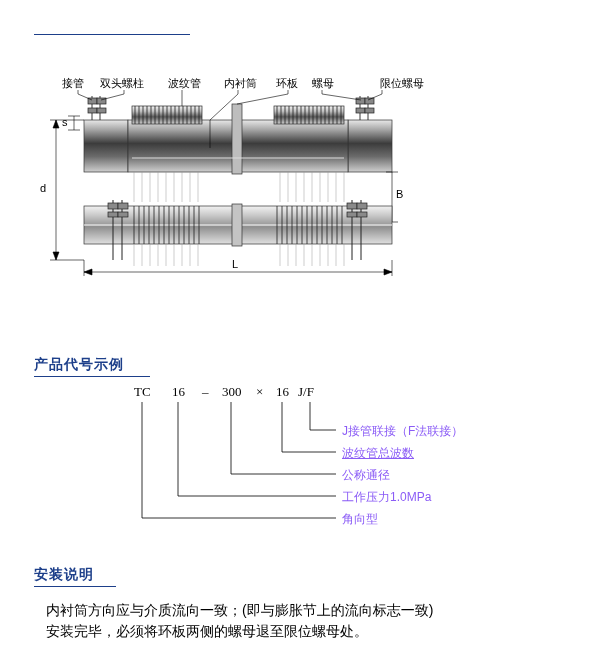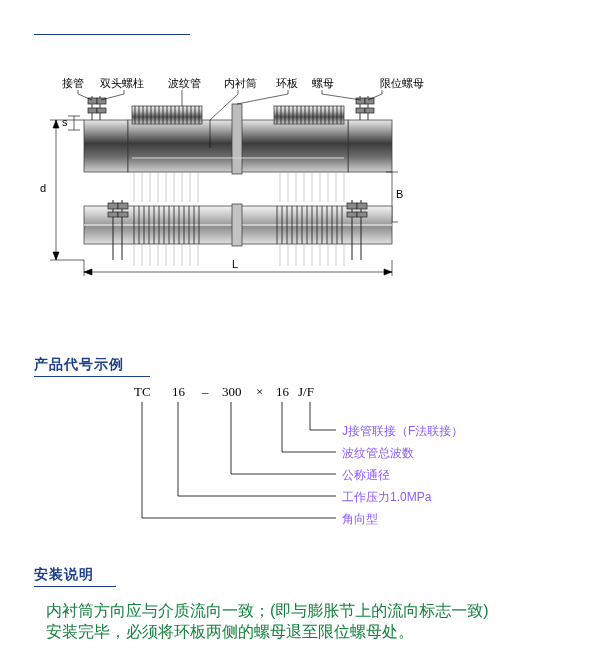--- a/index.html
+++ b/index.html
@@ -82,23 +82,23 @@
     color: #8b5cf6;
     white-space: nowrap;
   }
 
   
   .notes {
     position: absolute;
     left: 46px;
     top: 600px;
     width: 520px;
-    font-size: 16px;
+    font-size: 14px;
     line-height: 21px;
-    color: #15803d;
+    color: #000000;
   }
   .notes div { white-space: nowrap; }
 </style>
 </head>
 <body>
 
 <div class="page">
 
   <div class="underline" id="ul-1"></div>
 
@@ -368,21 +368,21 @@
 
         <path d="M231,22 L231,94 L336,94"></path>
 
         <path d="M178,22 L178,116 L336,116"></path>
 
         <path d="M142,22 L142,138 L336,138"></path>
       </g>
     </svg>
 
     <div class="code-desc" style="left:342px; top:43px;">J接管联接（F法联接）</div>
-    <div class="code-desc" style="left:342px; top:65px;">波纹管总波数</div>
+    <div class="code-desc" style="left:342px; top:65px;text-decoration:underline;">波纹管总波数</div>
     <div class="code-desc" style="left:342px; top:87px;">公称通径</div>
     <div class="code-desc" style="left:342px; top:109px;">工作压力1.0MPa</div>
     <div class="code-desc" style="left:342px; top:131px;">角向型</div>
   </div>
 
   <div class="section-title" id="title-3">安装说明</div>
   <div class="underline" id="ul-3"></div>
 
   <div class="notes">
     <div>内衬筒方向应与介质流向一致；(即与膨胀节上的流向标志一致)</div>

